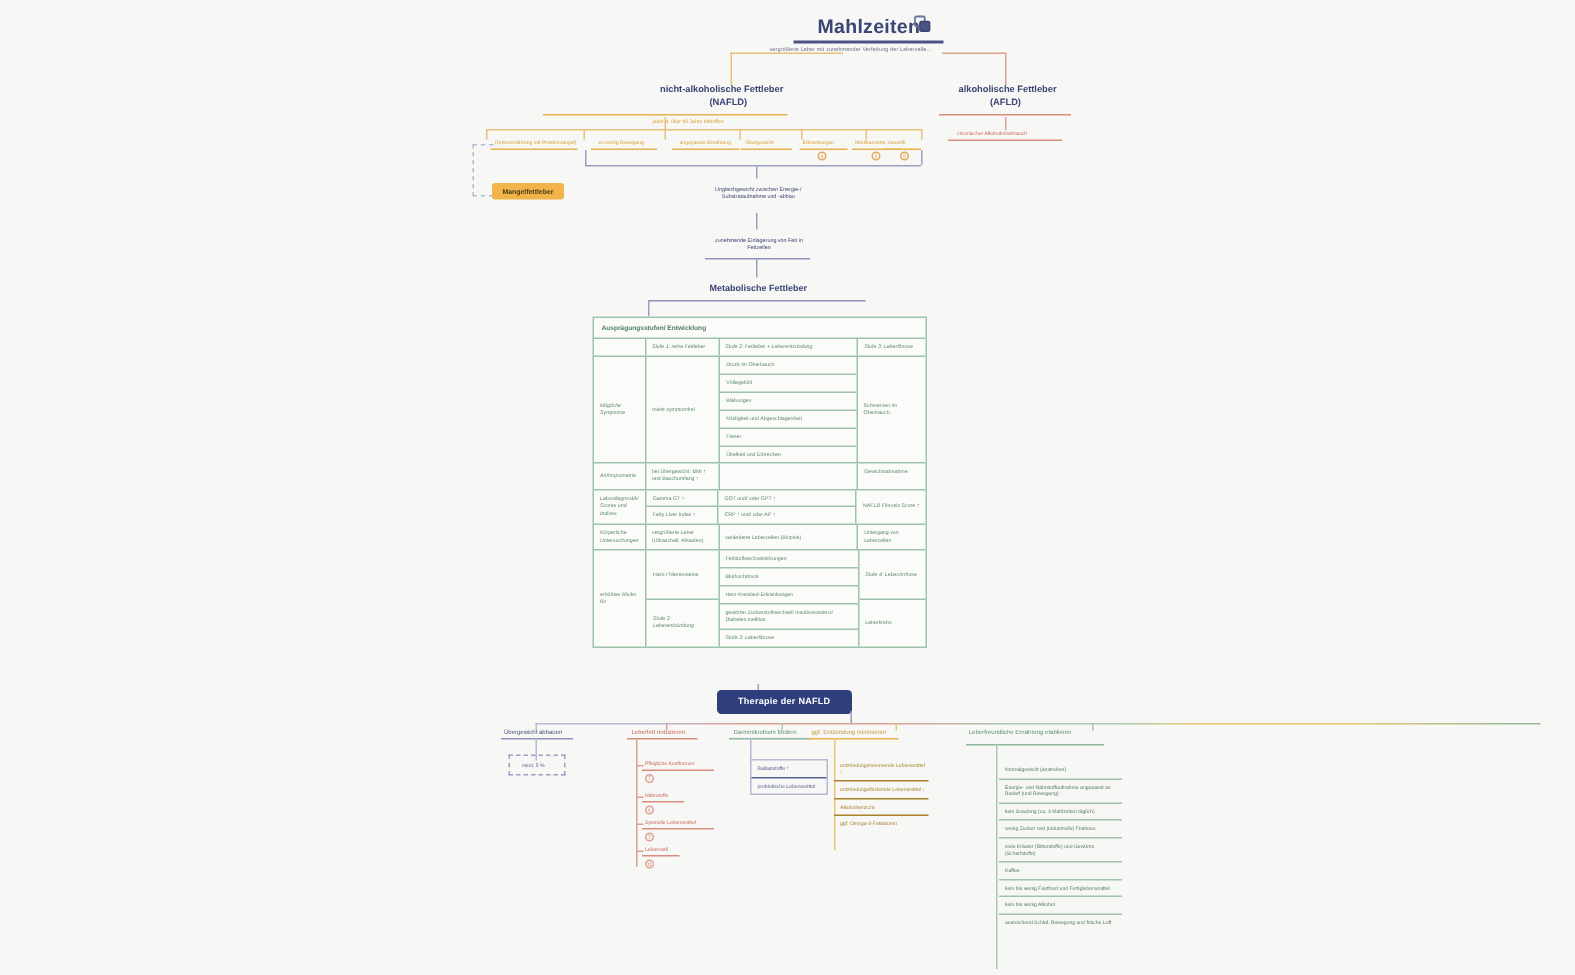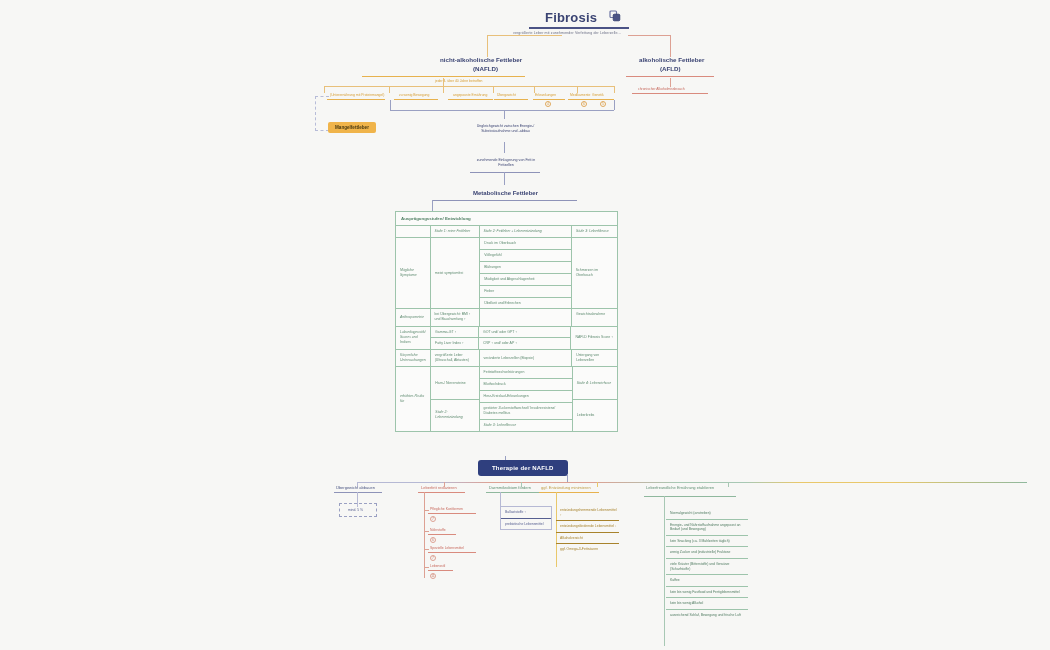--- a/index.html
+++ b/index.html
@@ -100,21 +100,21 @@
   .stack.purple { color:#8e93b8; }
   .stack.purple .it2 { color:#565f90; }
   .stack.yellow { color:#e3b95f; }
   .stack.yellow .it2 { color:#a8832c; }
 </style>
 </head>
 <body>
 
 <div id="canvas">
 
-  <div class="lbl title" style="left:545px; top:10px;">Fibrosis</div>
+  <div class="lbl title" style="left:545px; top:10px;">Mahlzeiten</div>
   <svg class="copy-icon" style="left:609px; top:10px;" viewBox="0 0 24 24">
     <rect x="2" y="2" width="13" height="13" rx="2" fill="none" stroke="#6d74a3" stroke-width="2.4"></rect>
     <rect x="8.5" y="8.5" width="13" height="13" rx="2" fill="#4b5385" stroke="#3b4473" stroke-width="2"></rect>
   </svg>
   <div class="title-rule" style="left:529px; top:27px; width:100px;"></div>
   <div class="lbl subtitle" style="left:513px; top:31px;">vergrößerte Leber mit zunehmender Verfettung der Leberzelle...</div>
 
   <div class="ln lnh o" style="left:487px; top:35px; width:75px;"></div>
   <div class="ln lnh rr" style="left:628px; top:35px; width:42px;"></div>
   <div class="ln lnv o" style="left:487px; top:35px; height:22px;"></div>

